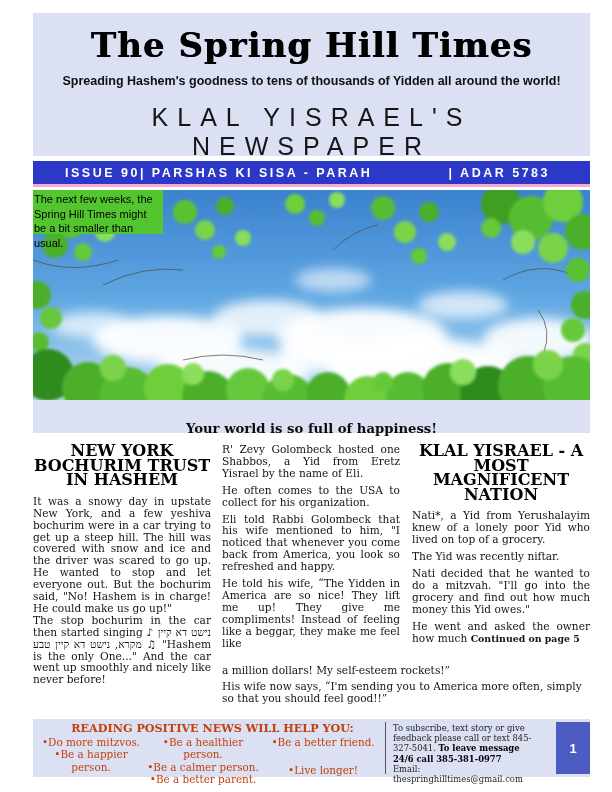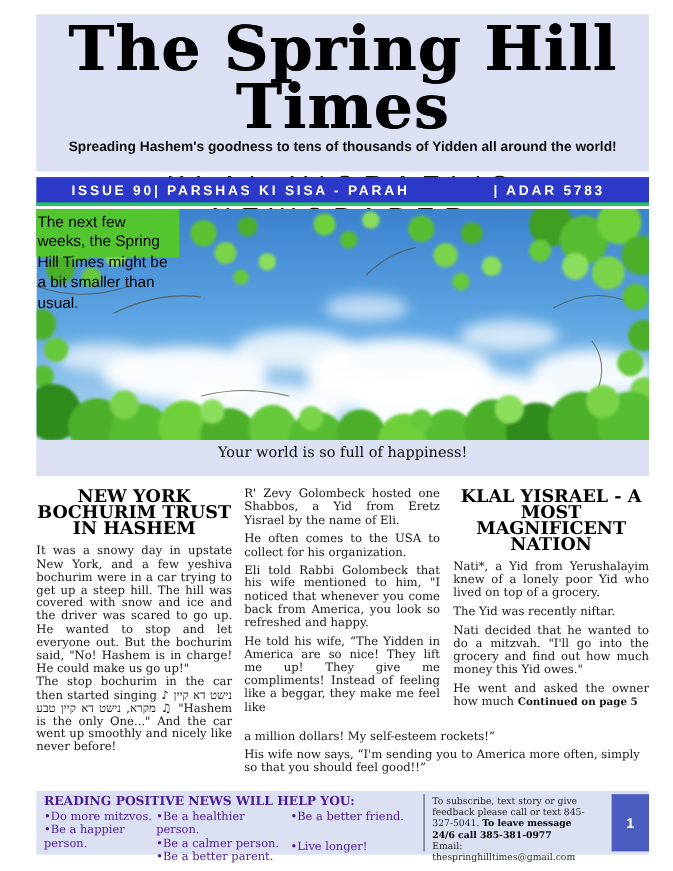--- a/index.html
+++ b/index.html
@@ -1,54 +1,54 @@
 <!DOCTYPE html>
 <html><head>
 <meta charset="utf-8">
 <style>
   html,body{margin:0;padding:0;background:#ffffff;}
   body{width:612px;height:792px;position:relative;font-family:"Liberation Sans",sans-serif;overflow:hidden;}
   .page{position:absolute;inset:0;background:#ffffff;}
 
   
   .masthead{position:absolute;left:33px;top:13px;width:557px;height:143px;background:#dce0f3;text-align:center;}
-  .nptitle{margin:6px 0 0;font-family:"DejaVu Serif",serif;font-weight:bold;font-size:56px;line-height:52px;color:#000;letter-spacing:1px;text-shadow:0.6px 0 #000;}
+  .nptitle{margin:6px 0 0;font-family:"DejaVu Serif",serif;font-weight:bold;font-size:34px;line-height:52px;color:#000;letter-spacing:1px;text-shadow:0.6px 0 #000;}
   .tagline{margin-top:3px;font-weight:bold;font-size:12.5px;color:#101010;}
   .subtitle{margin-top:15px;font-size:25px;letter-spacing:9px;color:#161616;}
 
   
-  .issue-bar{position:absolute;left:33px;top:161px;width:557px;height:26px;background:#2b38c8;border-bottom:3px solid #22c55e;color:#fff;font-weight:bold;font-size:12.5px;letter-spacing:2.5px;display:flex;align-items:center;box-sizing:border-box;}
+  .issue-bar{position:absolute;left:33px;top:161px;width:557px;height:26px;background:#2b38c8;border-bottom:3px solid #f9a8d4;color:#fff;font-weight:bold;font-size:12.5px;letter-spacing:2.5px;display:flex;align-items:center;box-sizing:border-box;}
   .ib-left{margin-left:32px;}
   .ib-mid{flex:1;text-align:left;}
   .ib-right{margin-right:40px;}
 
   
   .photo{position:absolute;left:33px;top:190px;width:557px;height:210px;overflow:hidden;}
   .photo svg{display:block;}
-  .notice{position:absolute;left:-2px;top:0;width:126px;height:40px;background:#53c62f;padding:2px 3px;font-size:14px;line-height:1.32;color:#000;}
-
-  
-  .caption{position:absolute;left:33px;top:400px;width:557px;height:33px;background:#dce0f3;text-align:center;font-family:"DejaVu Serif",serif;font-weight:normal;font-size:13.2px;line-height:15px;padding-top:4px;box-sizing:border-box;color:#0c0c0c;}
+  .notice{position:absolute;left:-2px;top:0;width:126px;height:40px;background:#53c62f;padding:2px 3px;font-size:11px;line-height:1.32;color:#000;}
+
+  
+  .caption{position:absolute;left:33px;top:400px;width:557px;height:33px;background:#dce0f3;text-align:center;font-family:"DejaVu Serif",serif;font-weight:bold;font-size:13.2px;line-height:15px;padding-top:21px;box-sizing:border-box;color:#0c0c0c;}
 
   
   .articles{position:absolute;left:33px;top:444px;width:557px;height:272px;}
   .col{position:absolute;top:0;width:178px;font-family:"DejaVu Serif",serif;font-size:10.6px;line-height:11.9px;text-align:justify;color:#141414;}
   .c1{left:0;}
   .c2{left:189px;}
   .c3{left:379px;}
   .col h2{font-size:16px;line-height:14.6px;text-align:center;margin:0 0 8px;font-weight:bold;color:#000;}
   .col p{margin:0 0 5px;}
   .c1 p{margin:0;}
   .cont{font-weight:bold;font-size:9.4px;line-height:11px;}
   .spill{position:absolute;left:189px;top:221px;width:368px;font-family:"DejaVu Serif",serif;font-size:10.6px;line-height:11.9px;text-align:left;color:#141414;}
   .spill p{margin:0 0 4px;}
 
   
   .footer{position:absolute;left:33px;top:719px;width:557px;height:58px;background:#dce0f3;display:flex;box-sizing:border-box;padding:3px 0 3px 7px;}
-  .benefits{width:345px;font-family:"DejaVu Serif",serif;color:#4c1d95;}
+  .benefits{width:345px;font-family:"DejaVu Serif",serif;color:#c2410c;text-align:center;}
   .ftitle{font-weight:bold;font-size:11.2px;line-height:13px;}
   .brow{display:flex;margin-top:1px;}
   .bcol{font-size:10.4px;line-height:12.4px;}
   .bc1{width:102px;}
   .bc2{width:122px;}
   .bc3{width:118px;display:flex;flex-direction:column;justify-content:space-between;height:40px;}
   .subscribe{border-left:1px solid #555;padding:1px 6px 0 7px;width:140px;font-family:"DejaVu Serif",serif;font-size:8.4px;line-height:10.2px;color:#222;}
   .sb{font-weight:bold;color:#000;}
   .semail{display:block;}
   .pagebox{margin-left:auto;width:34px;background:#4d5cc0;color:#fff;display:flex;align-items:center;justify-content:center;font-size:13px;font-weight:bold;font-family:"Liberation Sans",sans-serif;}

